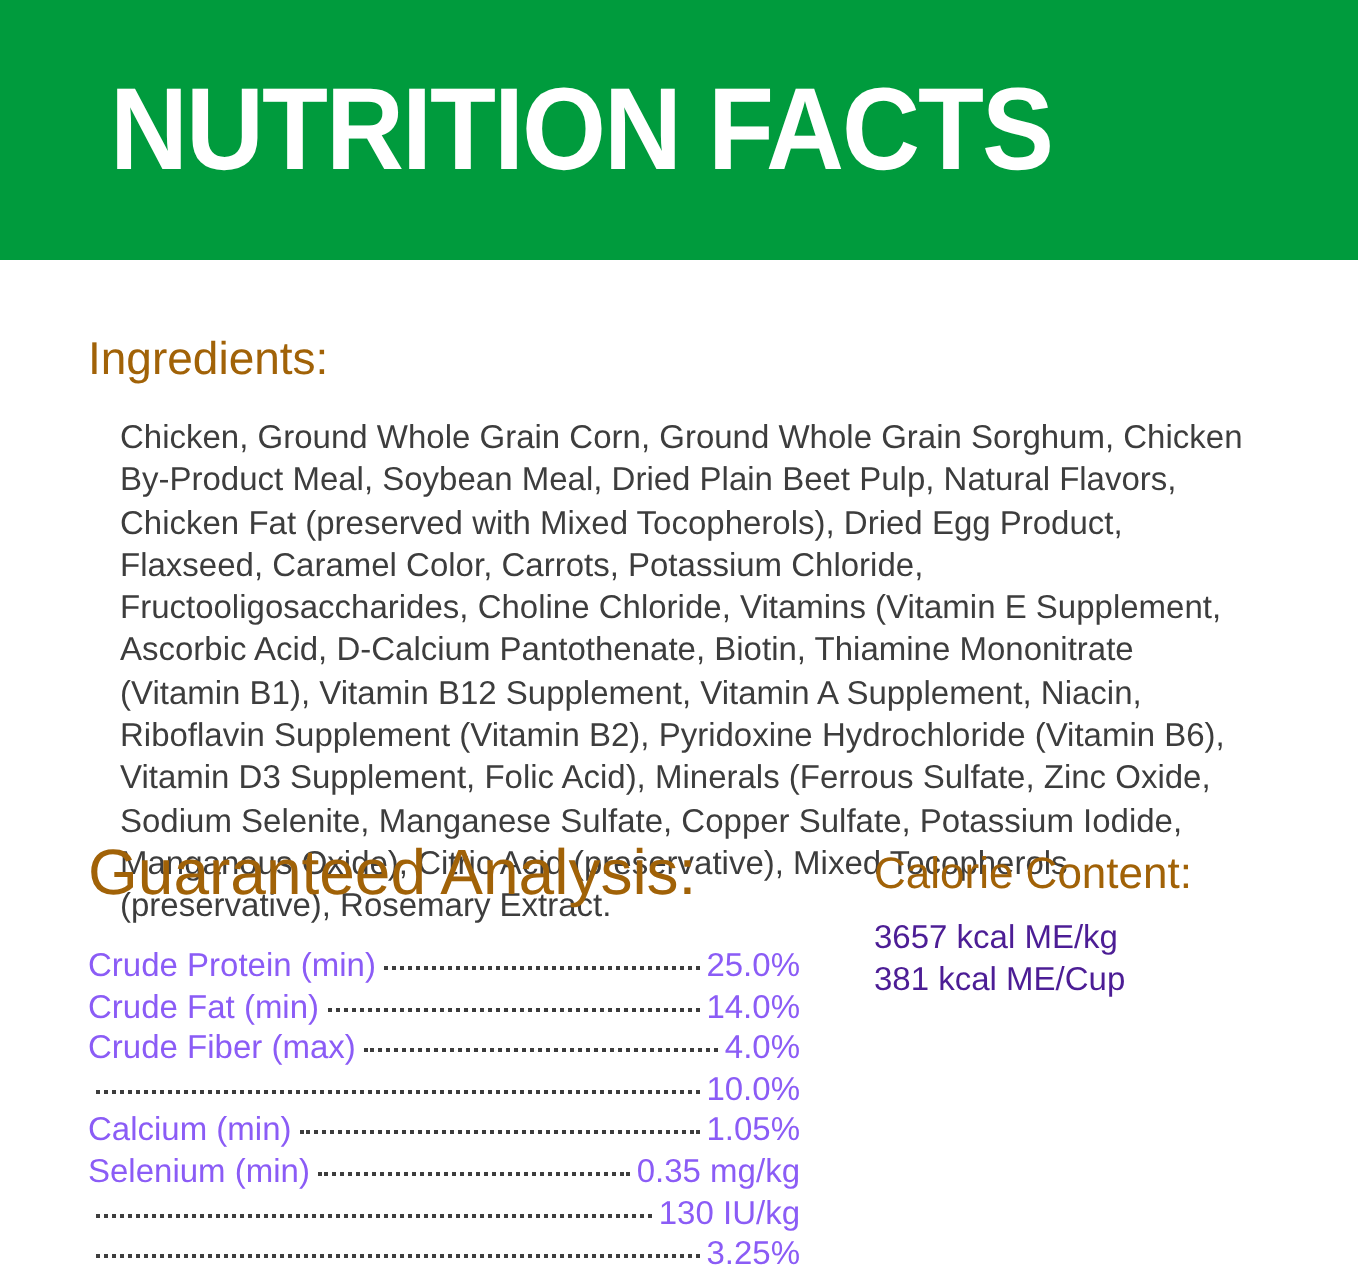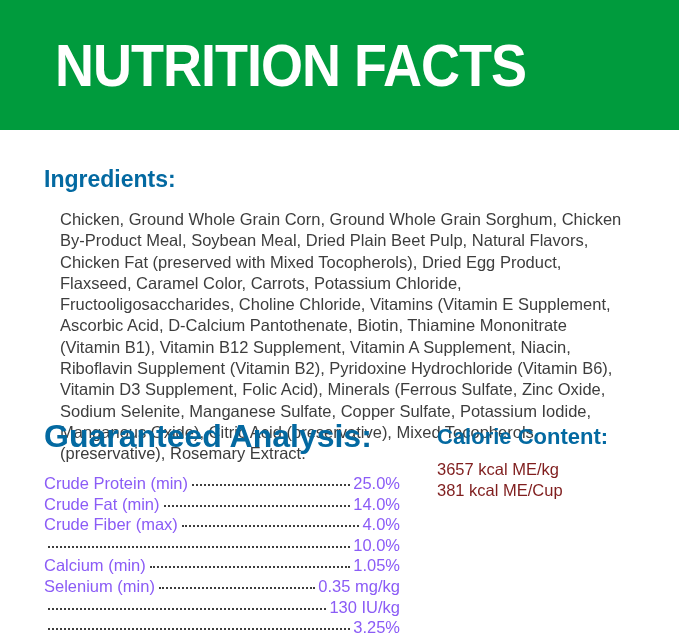--- a/index.html
+++ b/index.html
@@ -31,22 +31,22 @@
     color: #ffffff;
     font-size: 54px;
     font-weight: bold;
     letter-spacing: -1px;
     transform: scaleY(1.08);
     transform-origin: center;
     white-space: nowrap;
   }
   .green-heading {
     margin: 0;
-    color: #0369a1;
-    font-weight: bold;
+    color: #a16207;
+    font-weight: normal;
   }
   .ingredients {
     position: absolute;
     left: 44px;
     top: 166px;
     width: 601px;
   }
   .ingredients h2 {
     font-size: 23px;
     margin-bottom: 9px;
@@ -101,21 +101,21 @@
     top: 424px;
     width: 230px;
   }
   .calories h2 {
     font-size: 22px;
     margin-bottom: 9px;
   }
   .cal-line {
     font-size: 16.5px;
     line-height: 21.3px;
-    color: #7f1d1d;
+    color: #4c1d95;
   }
 </style>
 </head>
 <body>
 
 <div class="page">
 
   <header class="banner">
     <h1>NUTRITION FACTS</h1>
   </header>

